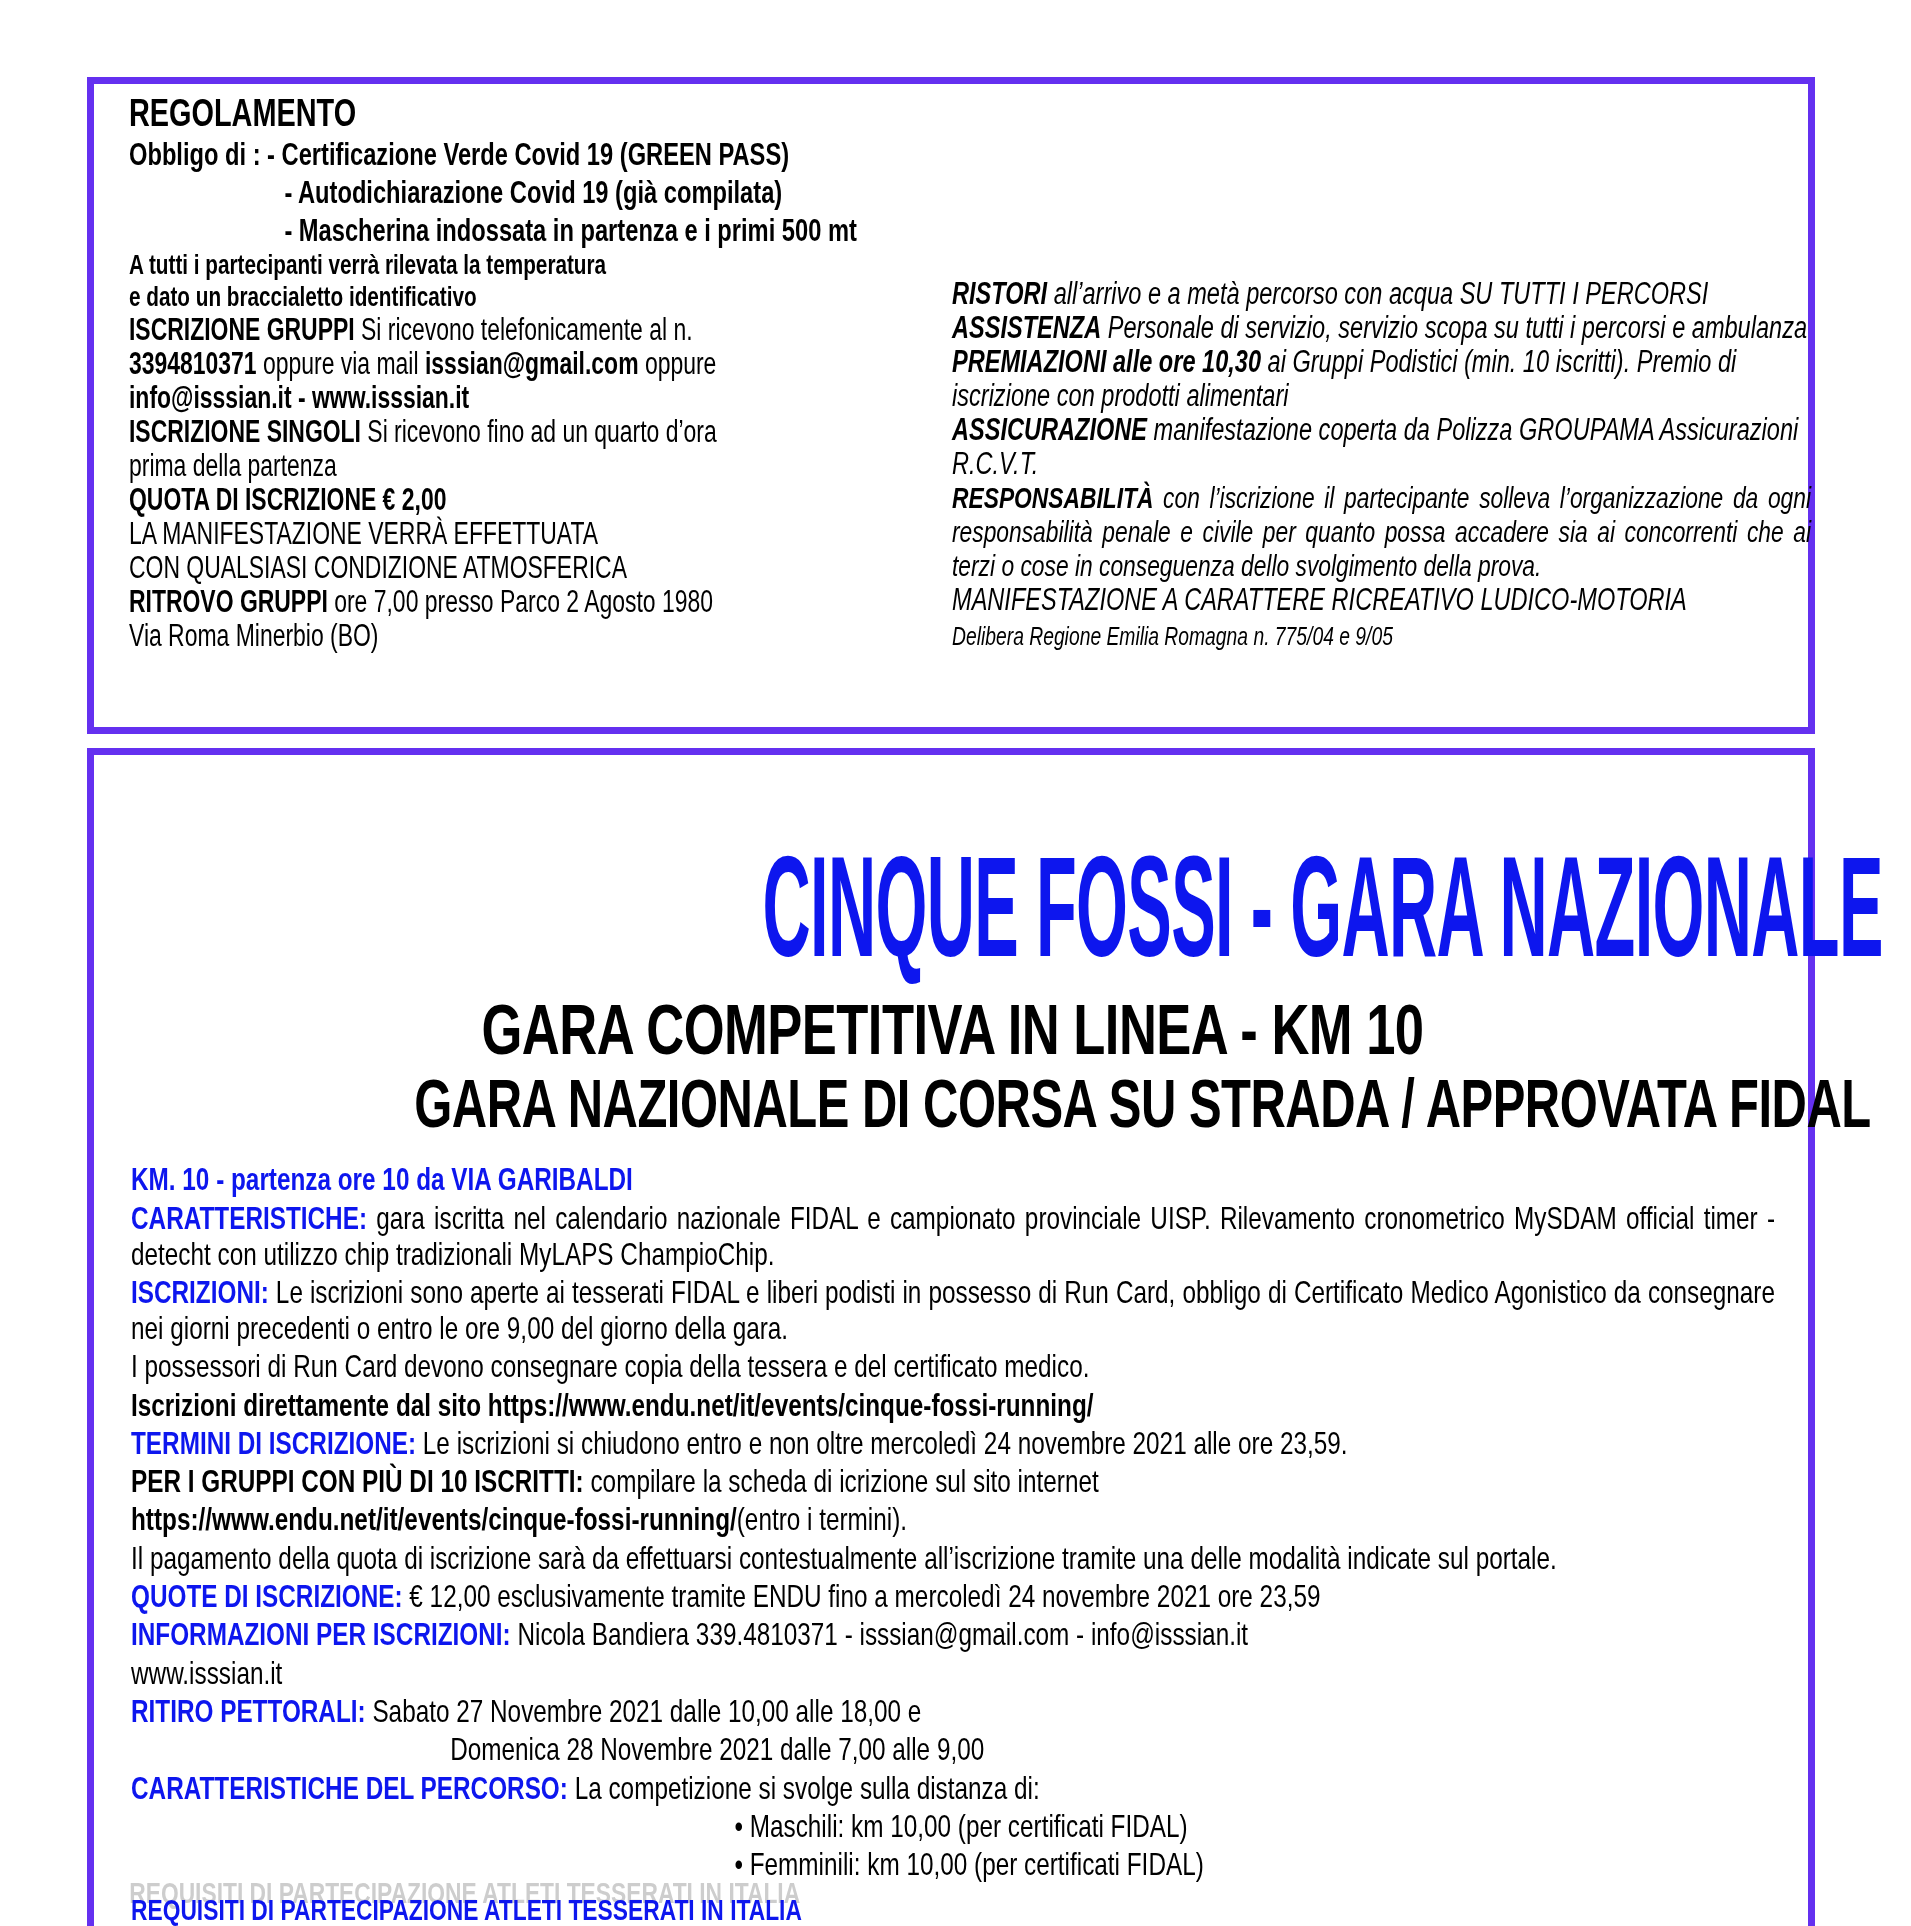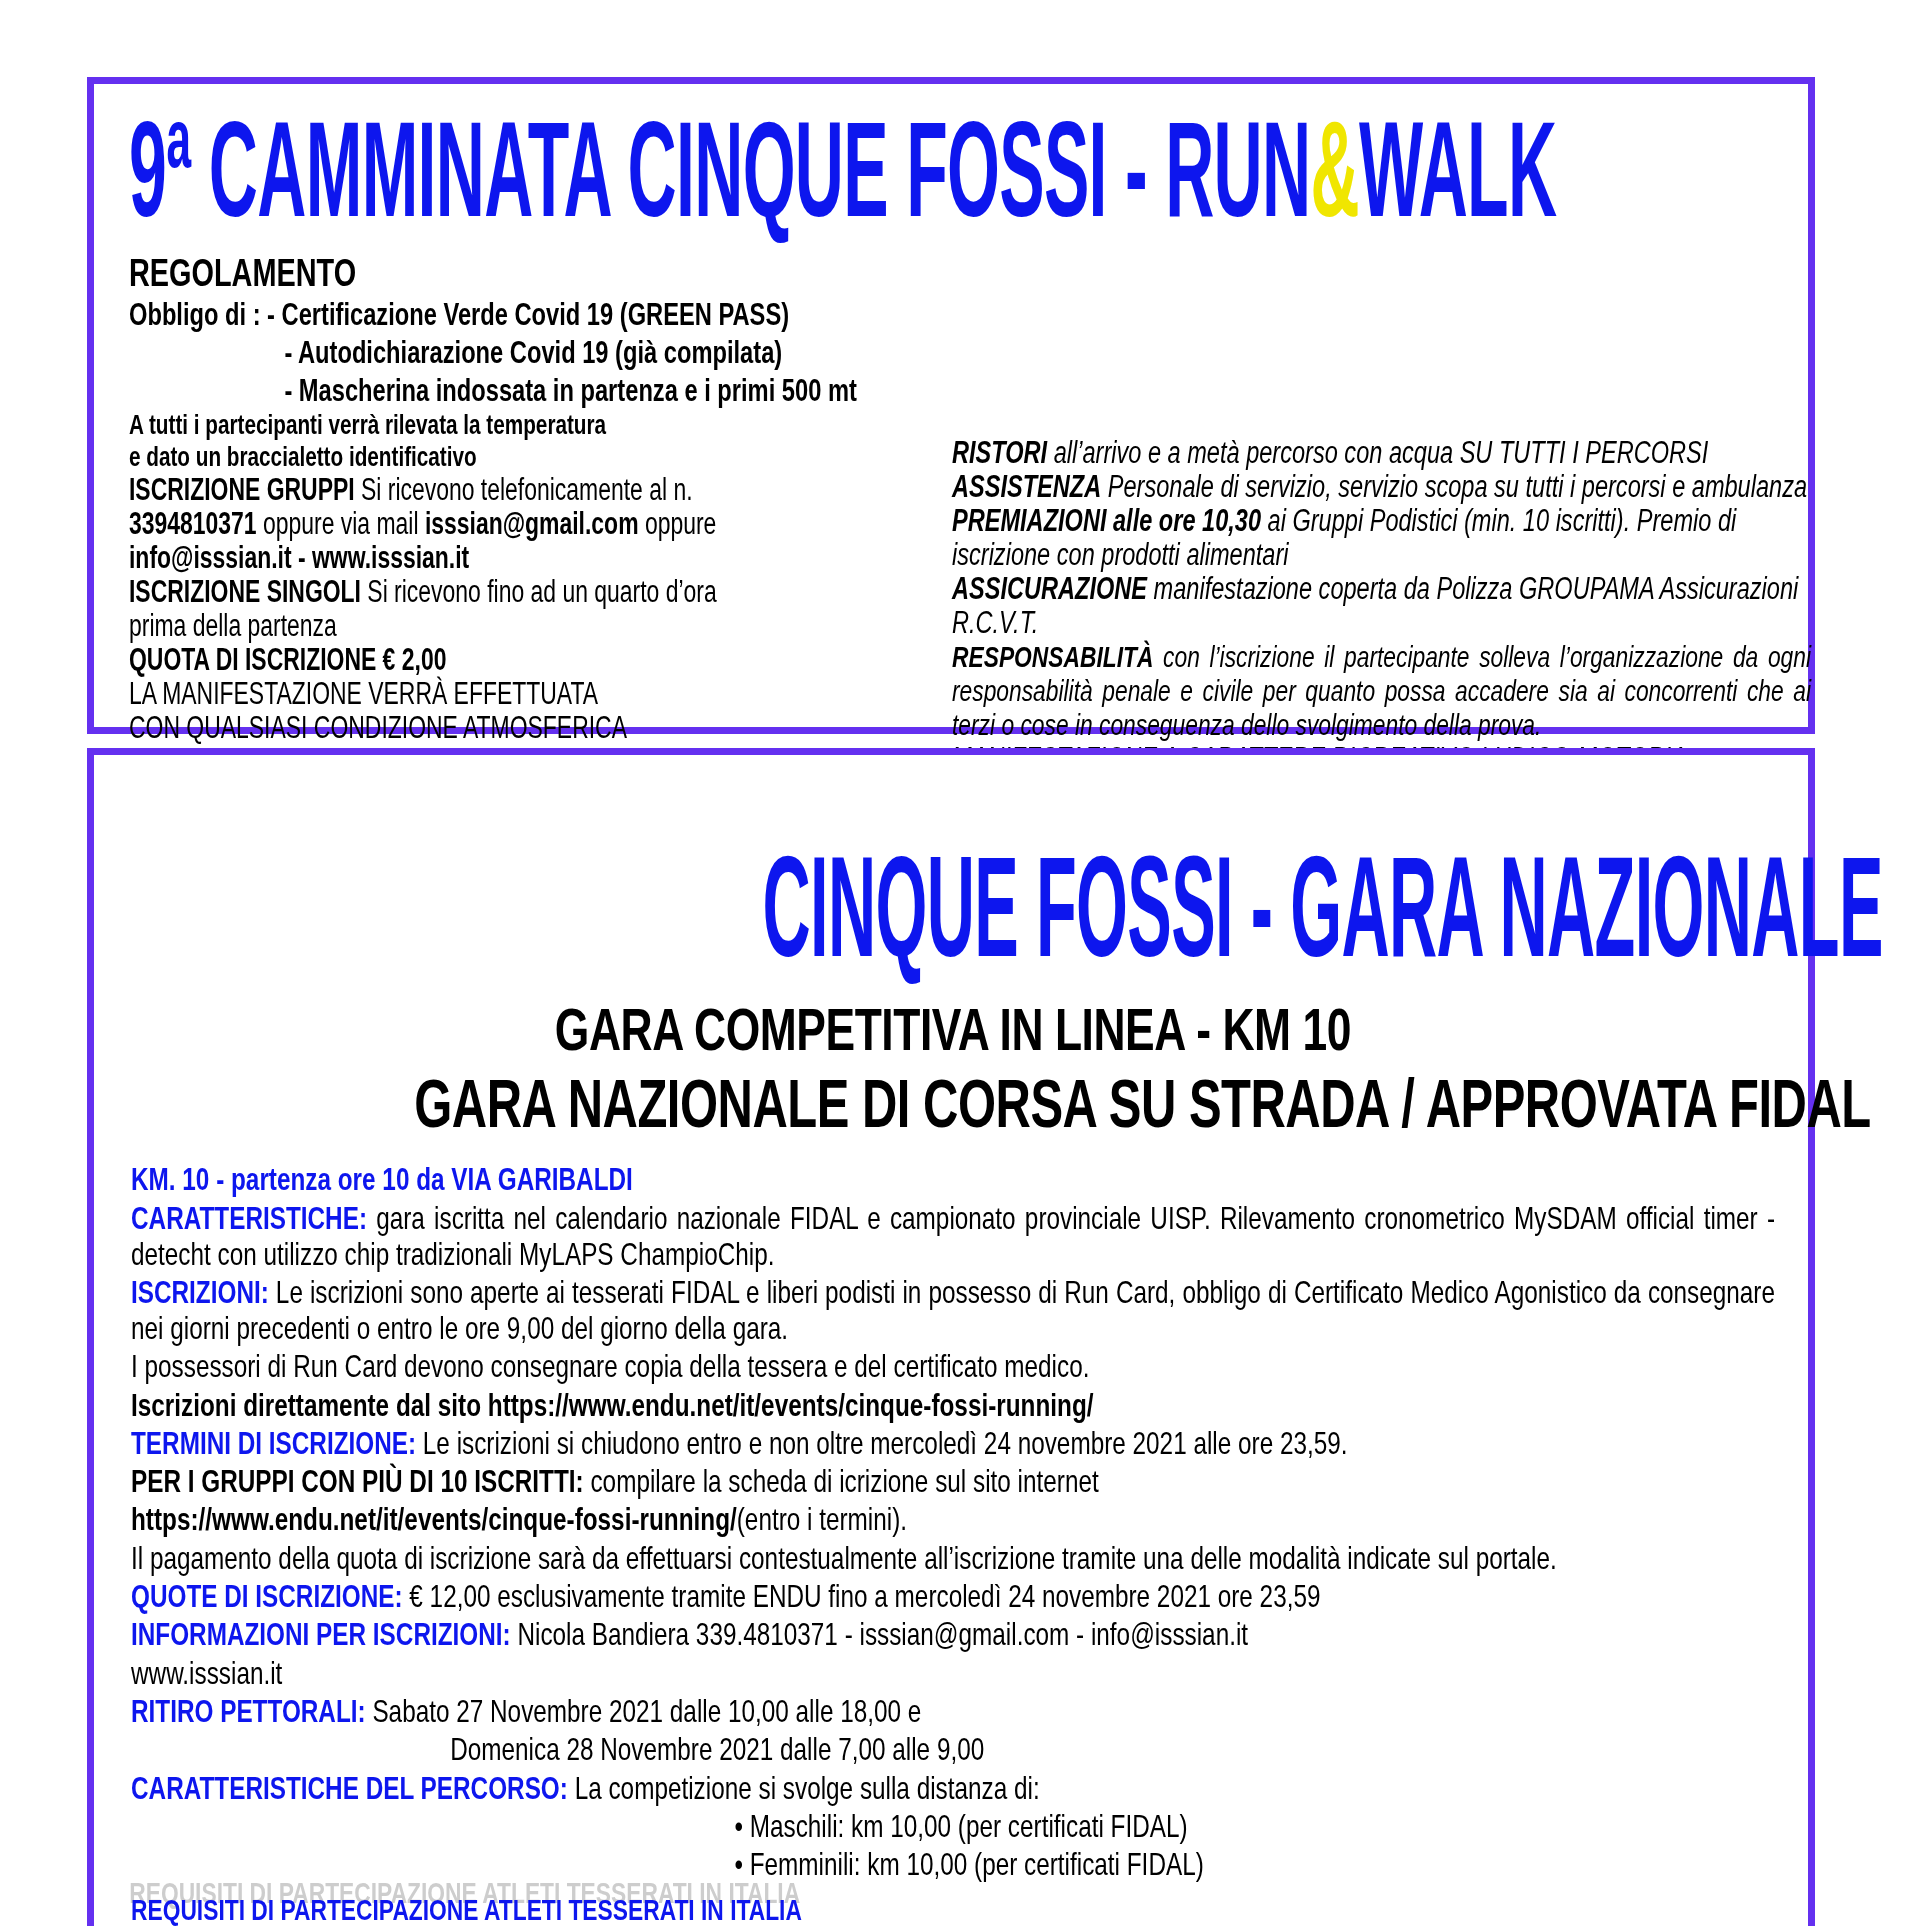--- a/index.html
+++ b/index.html
@@ -48,21 +48,21 @@
   .obb{font-size:32px;line-height:38px;font-weight:bold;}
   .ind{padding-left:210px;}
   .sm{font-size:28px;line-height:32px;font-weight:bold;}
   .colR .box1p{line-height:34px;}
   .resp{font-size:30px;}
   .delib{font-size:25.4px;line-height:32px;margin-top:2.3px;}
 
   
   .t2{margin-top:61px;height:181px;line-height:181px;font-size:142px;text-align:left;}
   .t2 .squeeze{--sx:.47;}
-  .sub1{height:72px;line-height:65px;font-size:60px;text-align:center;}
+  .sub1{height:72px;line-height:65px;font-size:71px;text-align:center;}
   .sub1 .squeeze{--sx:.74;}
   .sub2{height:77px;line-height:69px;font-size:68px;text-align:center;}
   .sub2 .squeeze{--sx:.72;}
   .body2{margin-top:15.4px;text-align:left;}
   .body2 p{margin:0 0 2.3px 0;font-size:32px;line-height:36px;}
   .j{text-align:justify;}
   .km{font-size:38px;line-height:49px;font-weight:bold;white-space:nowrap;}
   .lead{font-weight:bold;color:var(--accent-blue,#0d16ee);}
   .leadb{font-weight:bold;}
   .indent1{padding-left:420px;}
@@ -74,23 +74,20 @@
   }
   .reqs p{font-size:30px;line-height:35px;}
 </style>
 </head>
 <body>
 
 <div class="page">
 
   <section class="box" id="box1">
 
-    <div class="t1">
-      <span class="squeeze"><span class="blue">9ª CAMMINATA CINQUE FOSSI - RUN</span><span class="amp">&amp;</span><span class="blue">WALK</span></span>
-    </div>
 
     <div class="cols">
 
       <div class="colL">
         <div class="cond">
           <p class="box1p reg">REGOLAMENTO</p>
           <p class="box1p obb">Obbligo di : - Certificazione Verde Covid 19 (GREEN PASS)</p>
           <p class="box1p obb ind">- Autodichiarazione Covid 19 (già compilata)</p>
           <p class="box1p obb ind">- Mascherina indossata in partenza e i primi 500 mt</p>
           <p class="box1p sm">A tutti i partecipanti verrà rilevata la temperatura</p>

